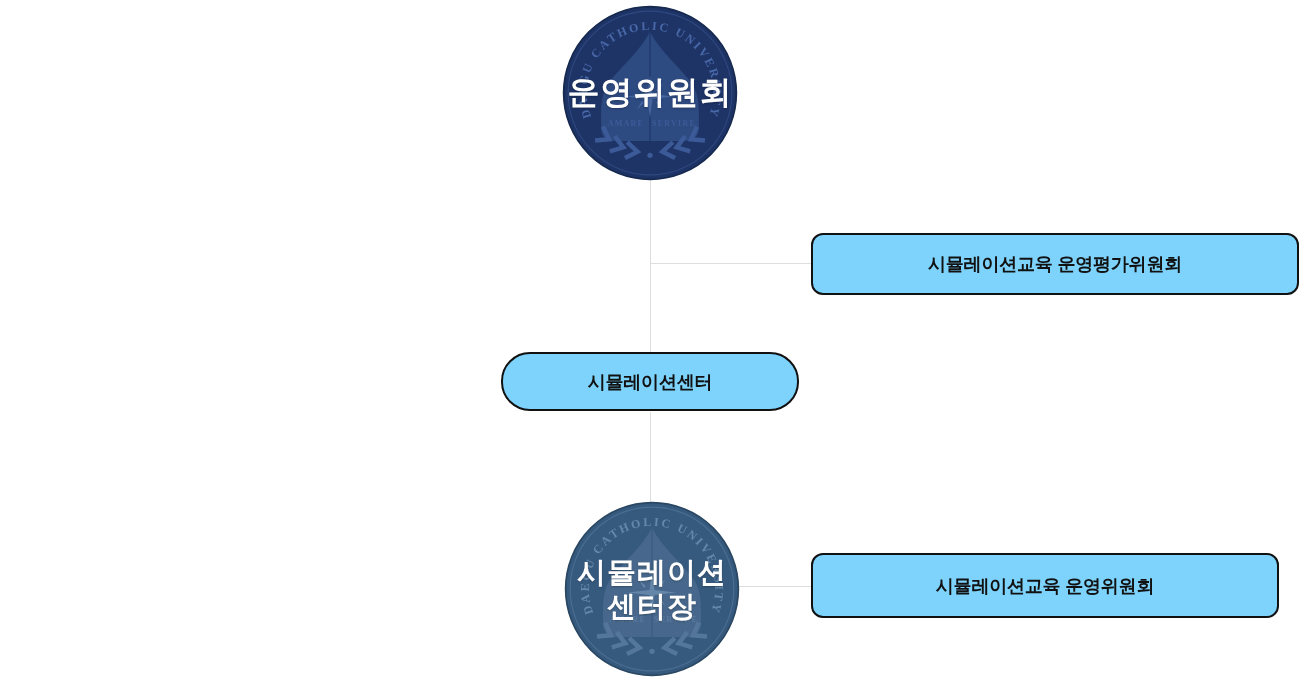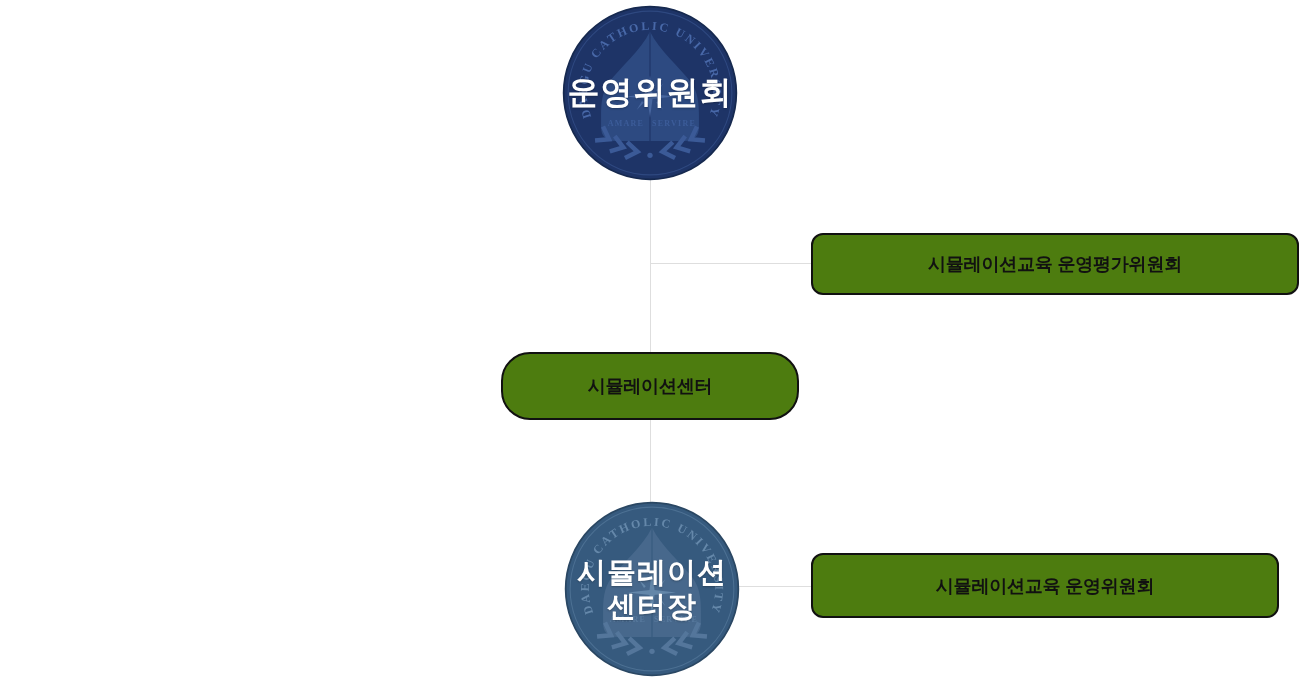--- a/index.html
+++ b/index.html
@@ -18,30 +18,30 @@
   
   .line{position:absolute;background:var(--c-connector);z-index:1;}
   .line.v{width:1px;}
   .line.h{height:1px;}
   #trunk-upper{left:650px;top:165px;height:187px;}
   #trunk-lower{left:650px;top:412px;height:100px;}
   #branch-eval{left:650px;top:263px;width:162px;}
   #branch-op{left:690px;top:586px;width:122px;}
   
   .node-box{
-    position:absolute;z-index:2;background:#4d7c0f;
+    position:absolute;z-index:2;background:#7dd3fc;
     border:2.5px solid var(--c-box_border);border-radius:12px;
     display:flex;align-items:center;justify-content:center;
     box-sizing:border-box;
   }
   .node-box .box-label{
     font-size:18px;font-weight:bold;color:var(--c-box_text);
     letter-spacing:-0.2px;white-space:nowrap;
   }
-  #box-center{left:501px;top:352px;width:298px;height:68px;border-radius:29px;}
+  #box-center{left:501px;top:352px;width:298px;height:59px;border-radius:29px;}
   #box-eval{left:811px;top:233px;width:488px;height:62px;}
   #box-op{left:811px;top:553px;width:468px;height:65px;}
   
   .seal{position:absolute;width:178px;height:178px;z-index:2;}
   .seal svg{position:absolute;inset:0;width:100%;height:100%;display:block;}
   #seal-dean{left:561px;top:4px;}
   #seal-director{left:563px;top:500px;}
   .seal-label{
     position:absolute;inset:0;display:flex;flex-direction:column;
     align-items:center;justify-content:center;text-align:center;

